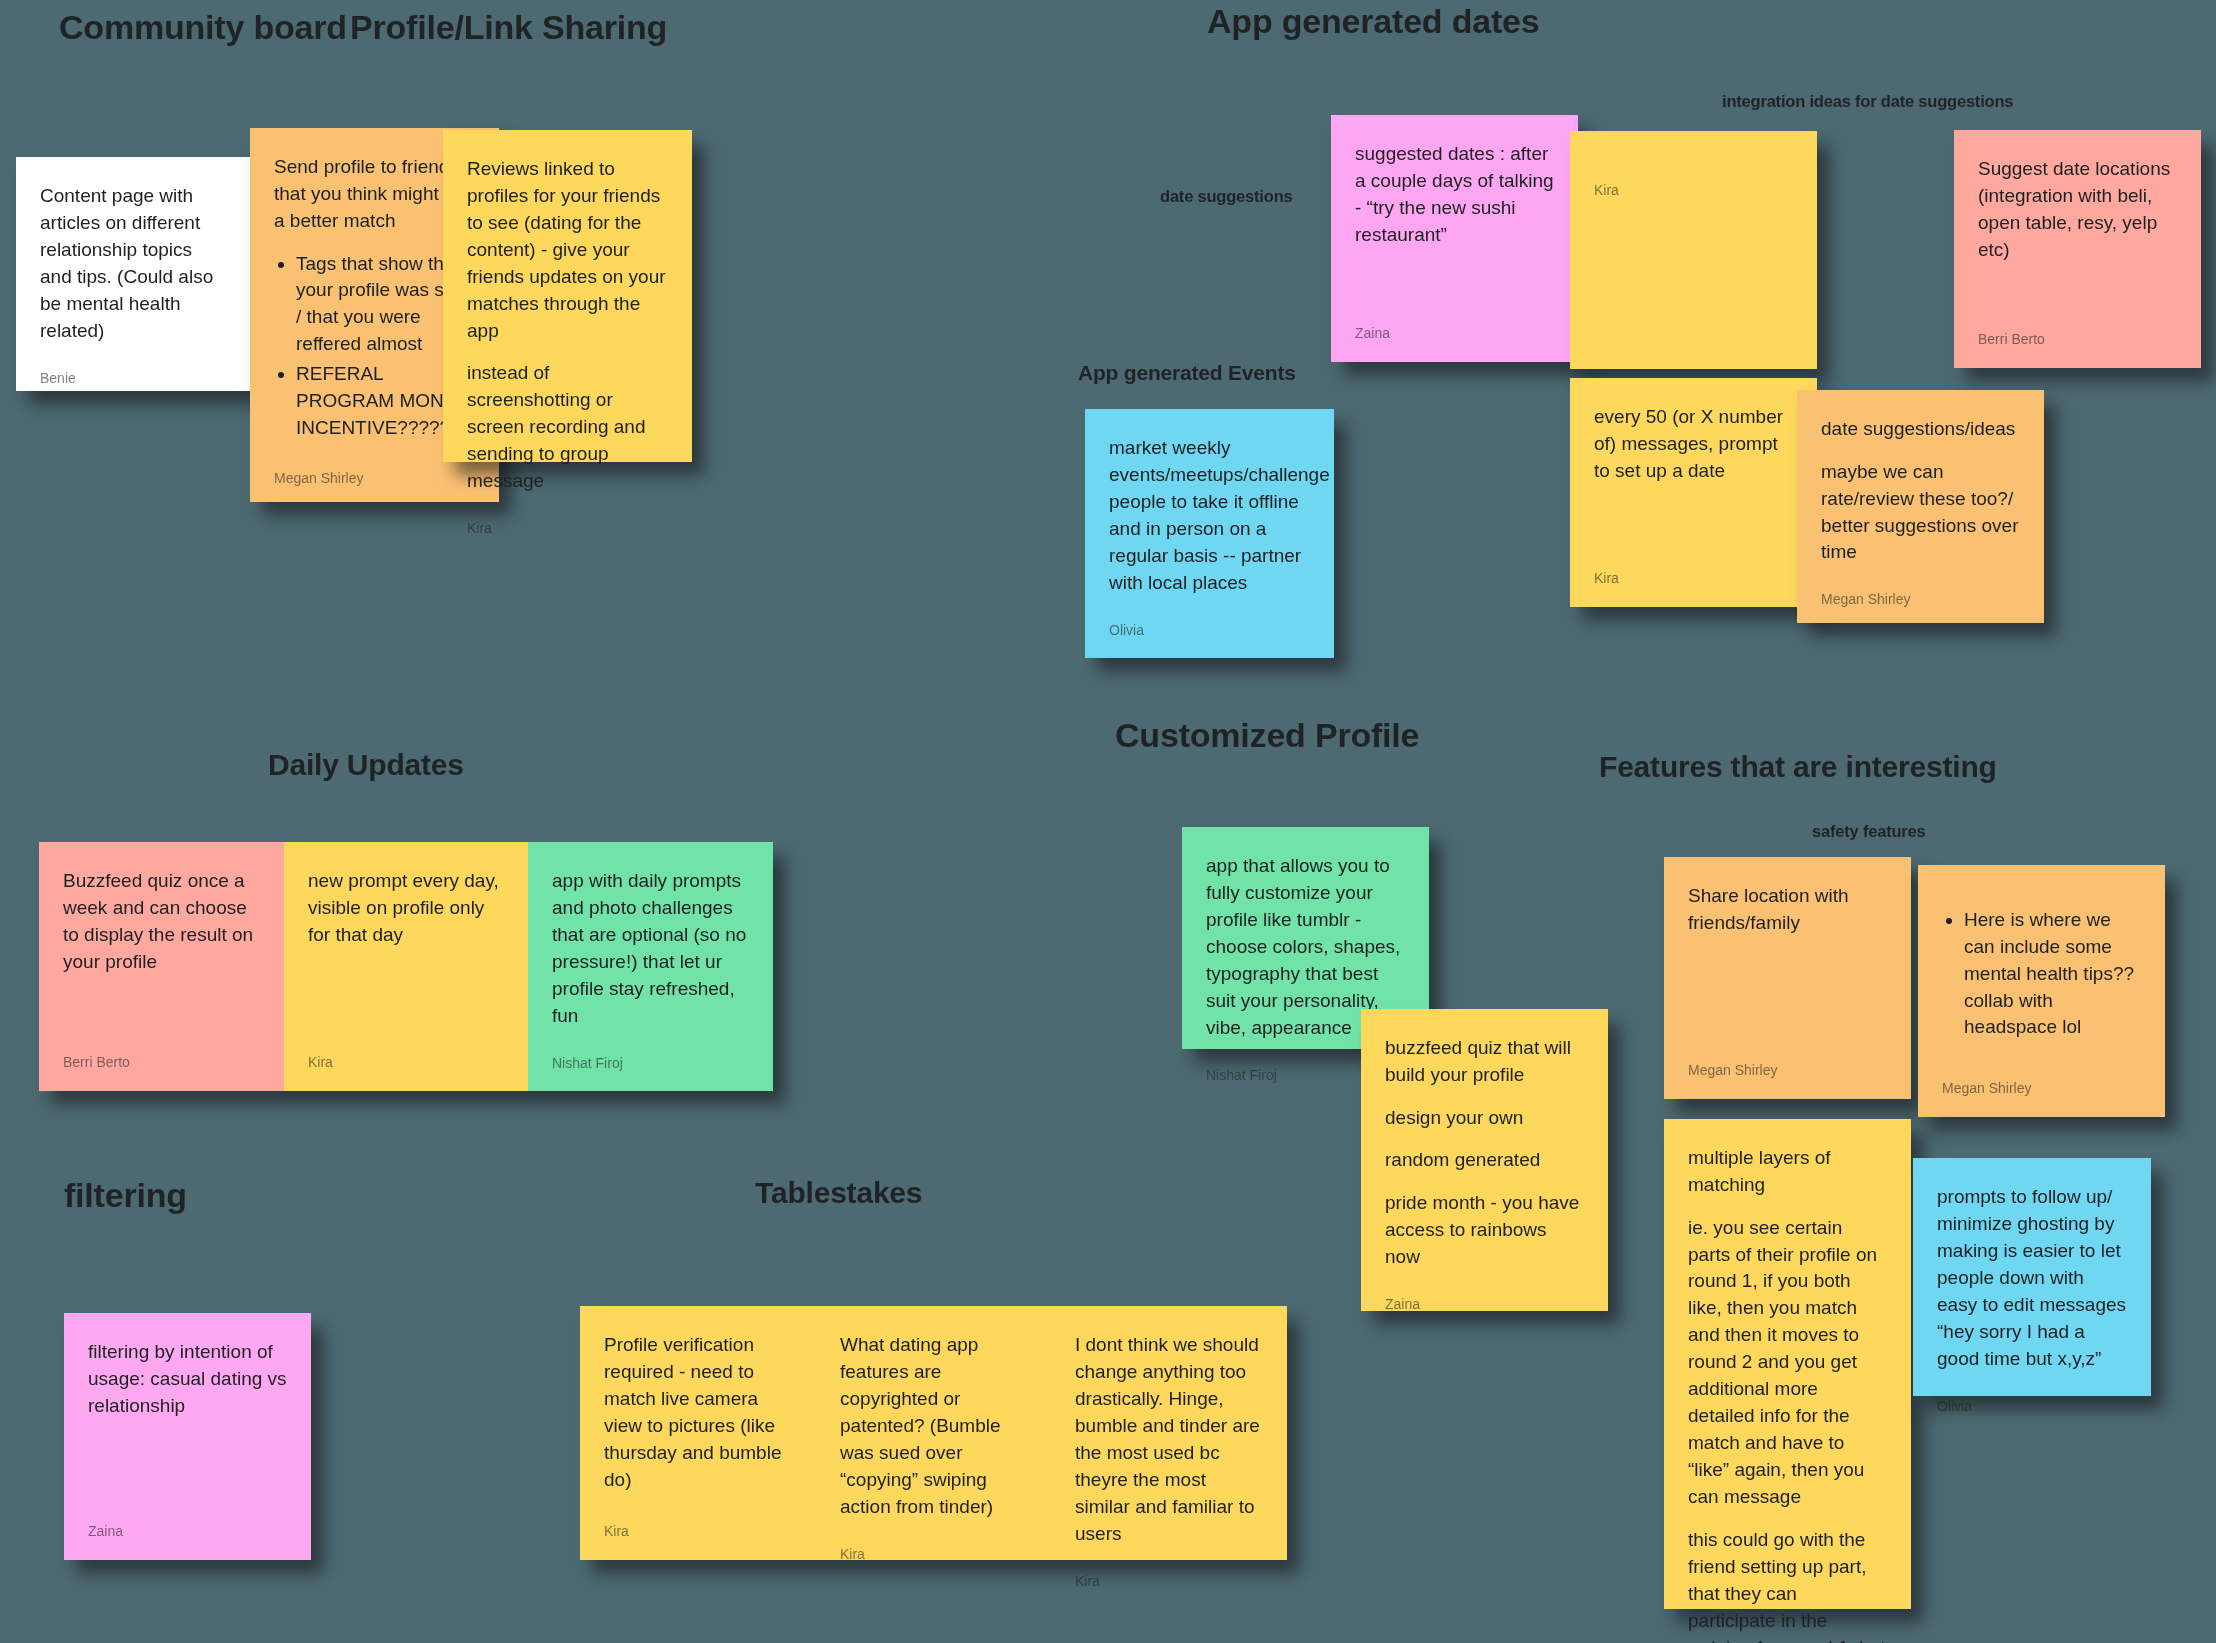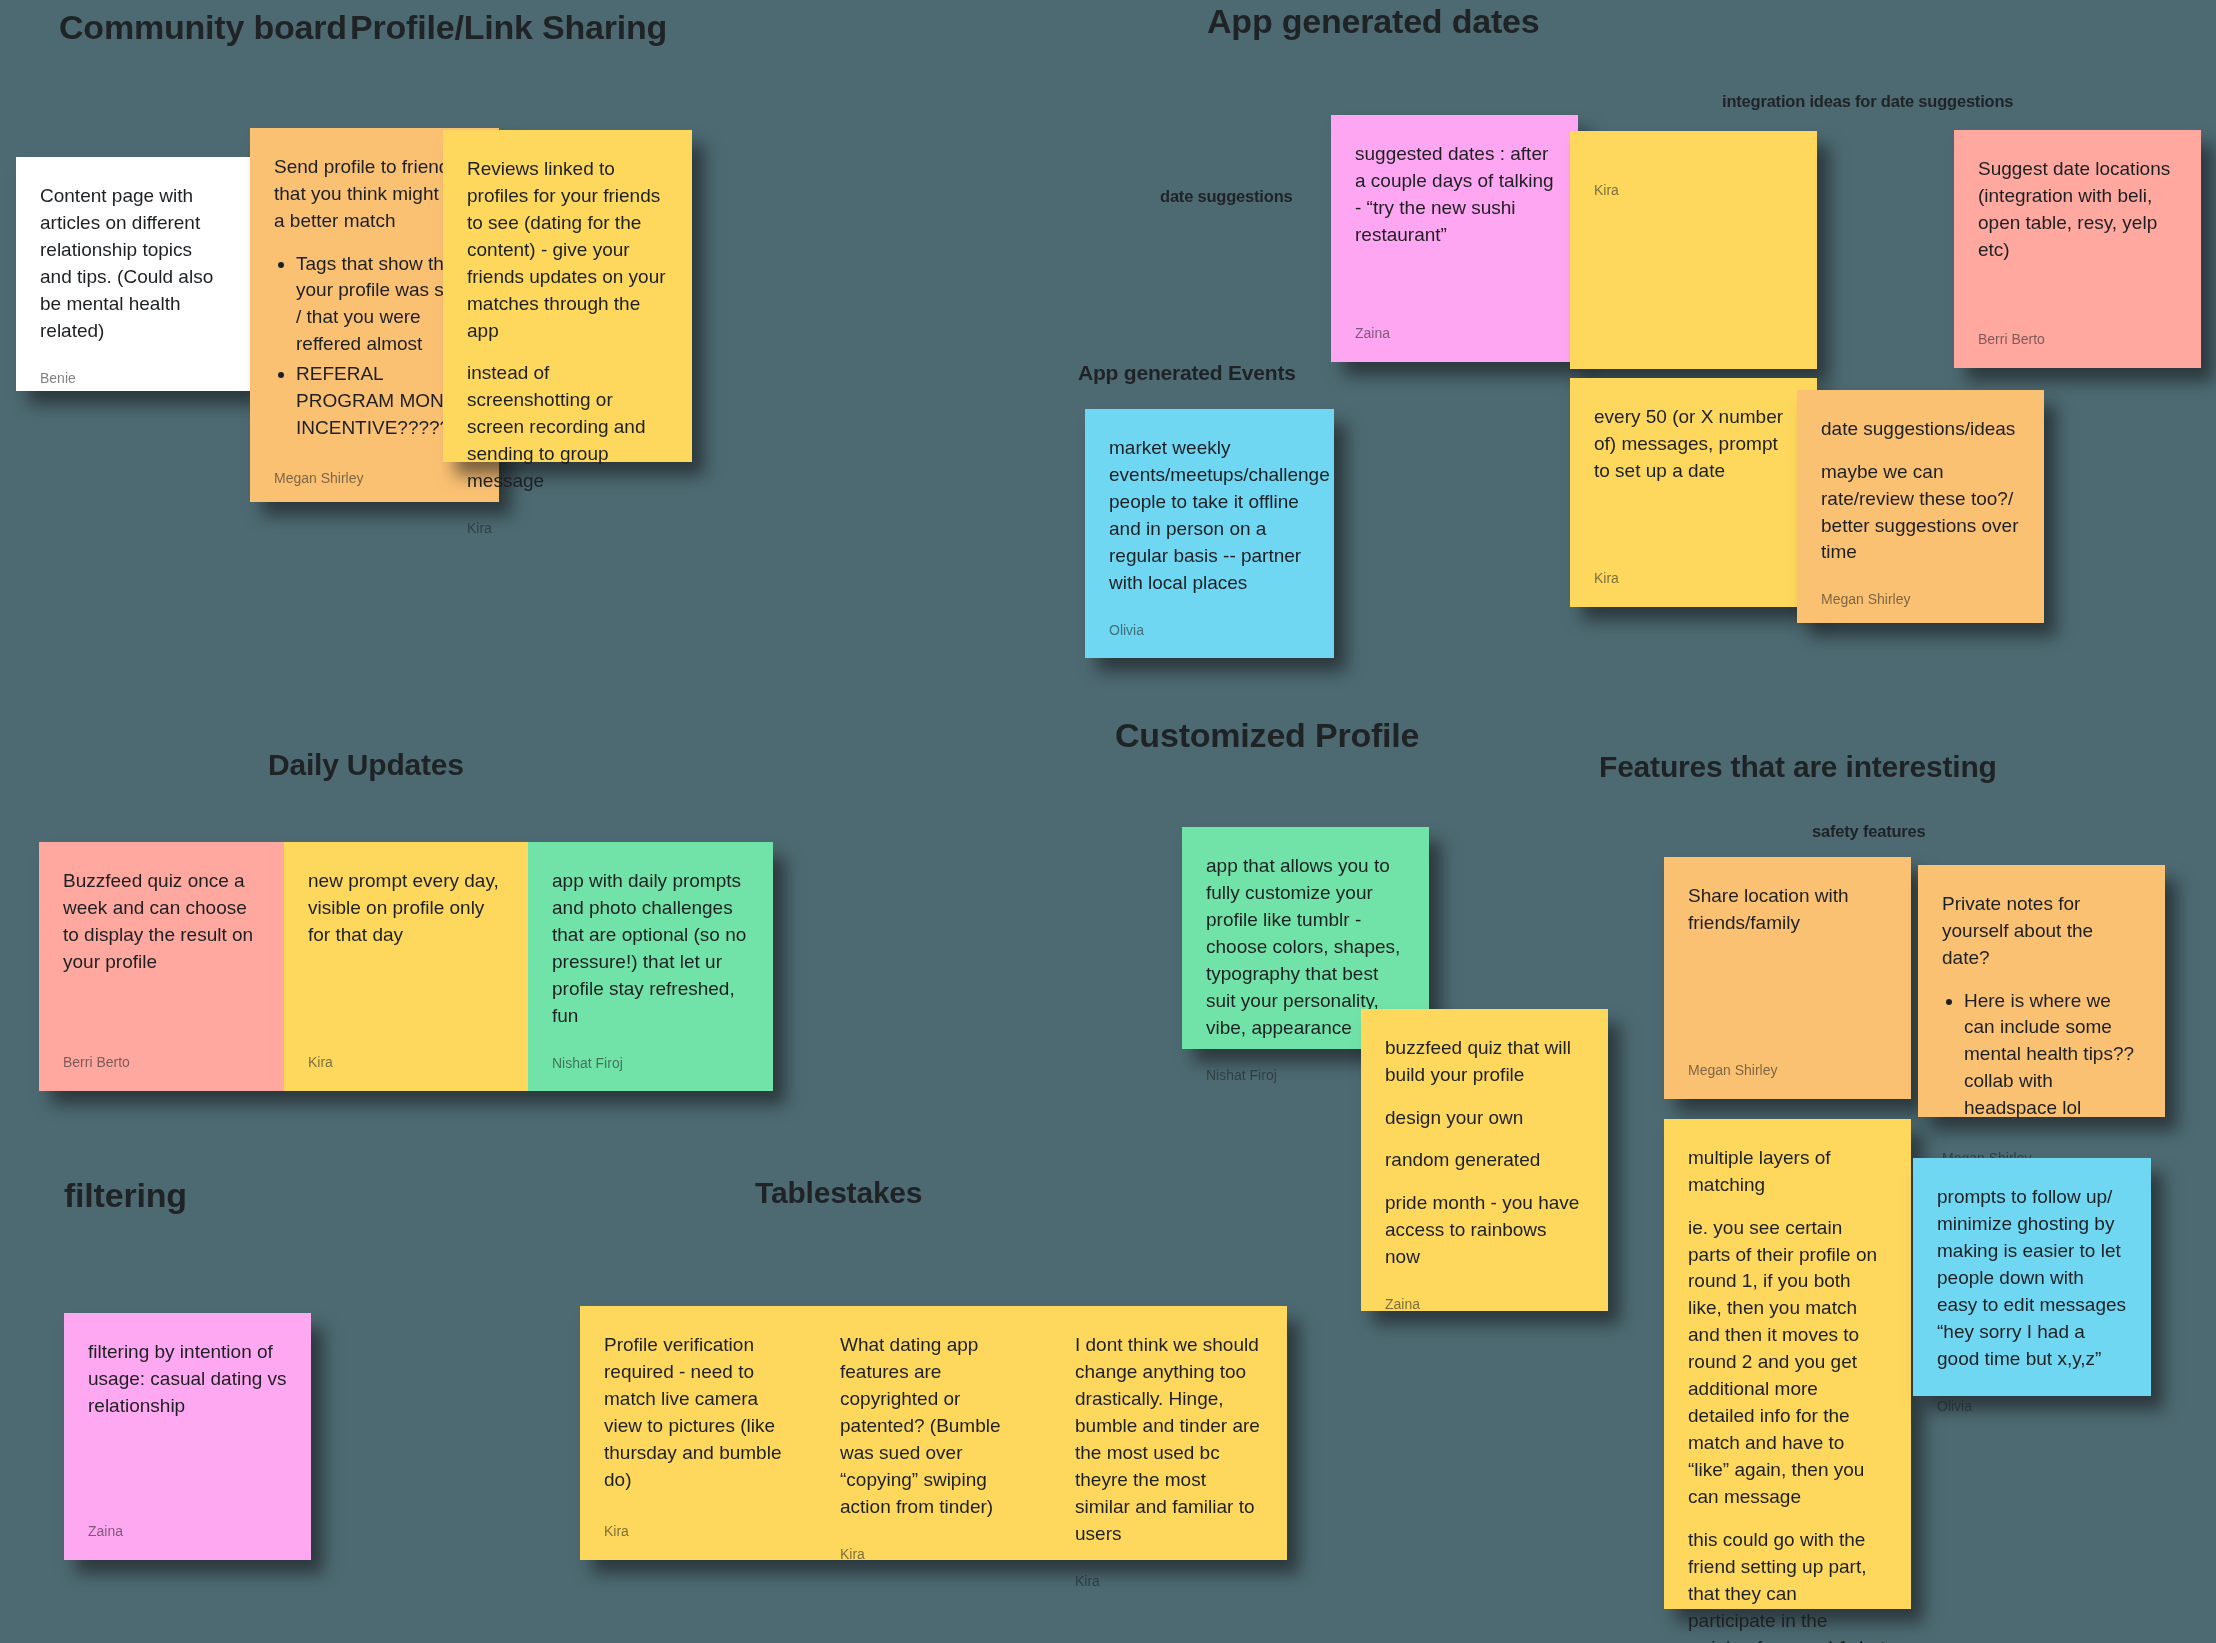--- a/index.html
+++ b/index.html
@@ -197,21 +197,20 @@
 
   <div class="note c-orange" style="left:1664px; top:857px; width:247px; height:242px;">
     <div class="body">
       <p>Share location with friends/family</p>
     </div>
     <div class="author">Megan Shirley</div>
   </div>
 
   <div class="note c-orange" style="left:1918px; top:865px; width:247px; height:252px;">
     <div class="body">
-      <p>Private notes for yourself about the date?</p>
       <ul>
         <li>Here is where we can include some mental health tips?? collab with headspace lol</li>
       </ul>
     </div>
     <div class="author">Megan Shirley</div>
   </div>
 
   <div class="note c-yellow" style="left:1664px; top:1119px; width:247px; height:490px;">
     <div class="body">
       <p>multiple layers of matching</p>

